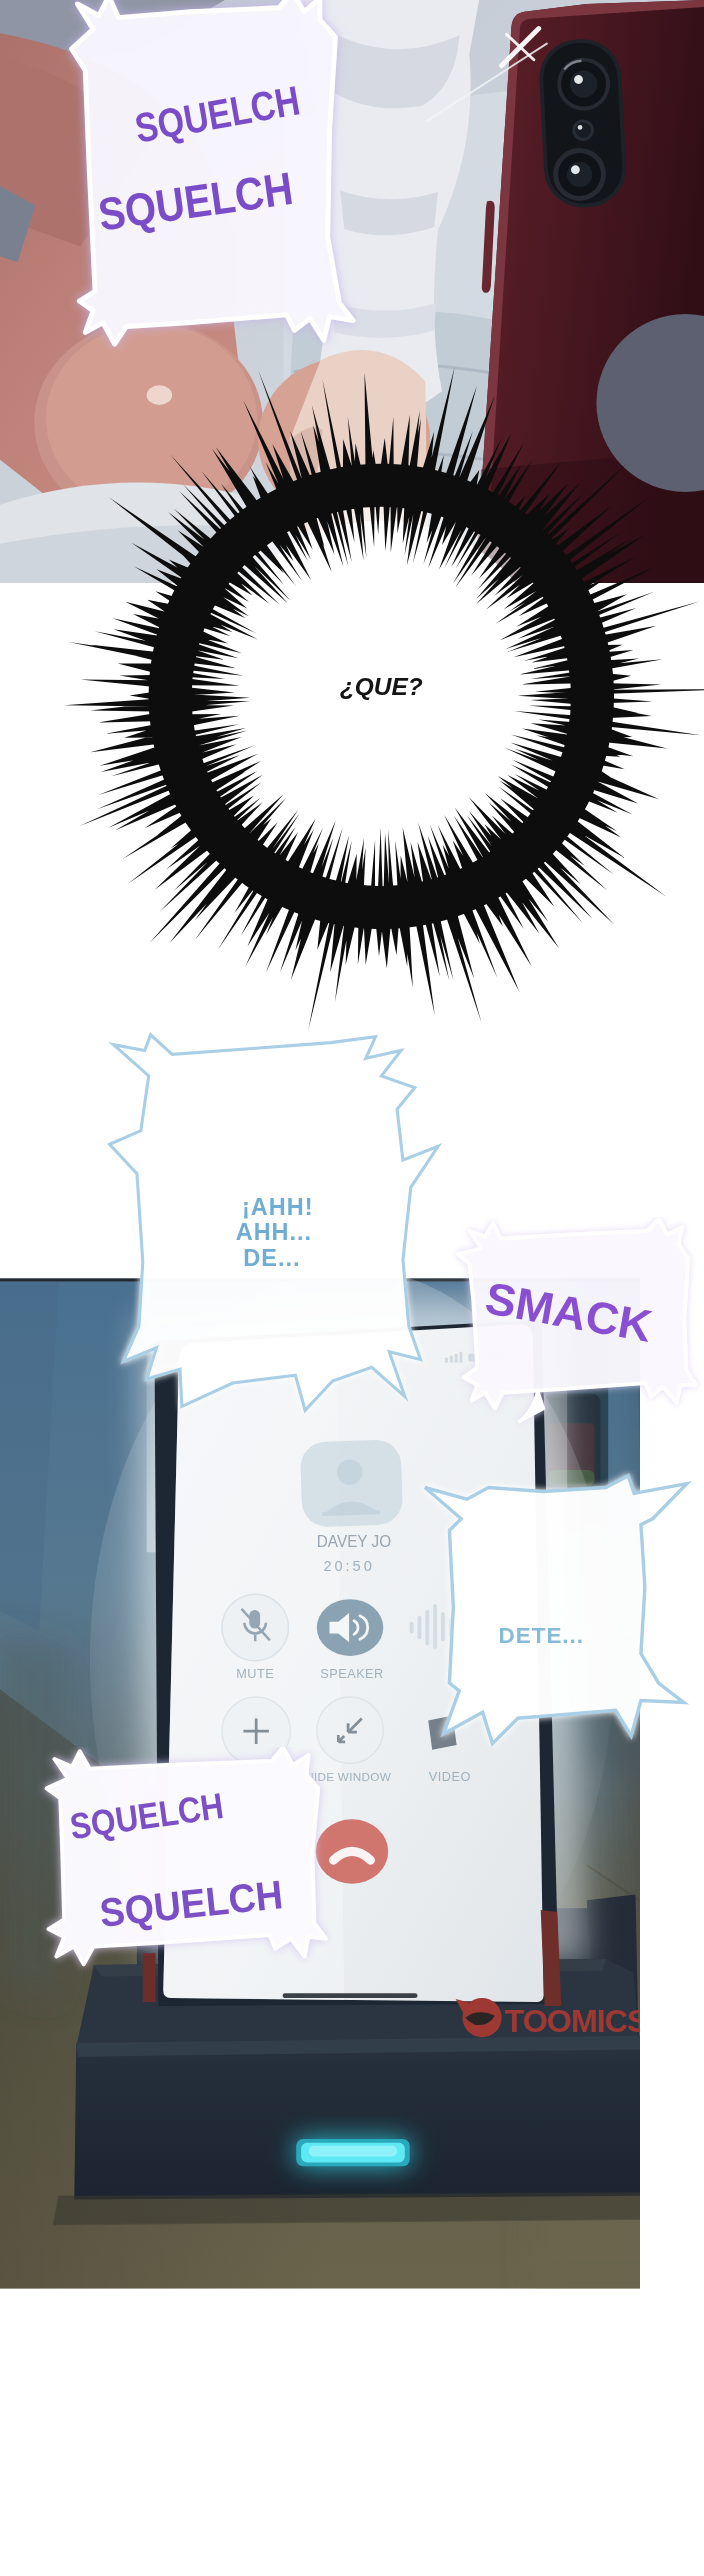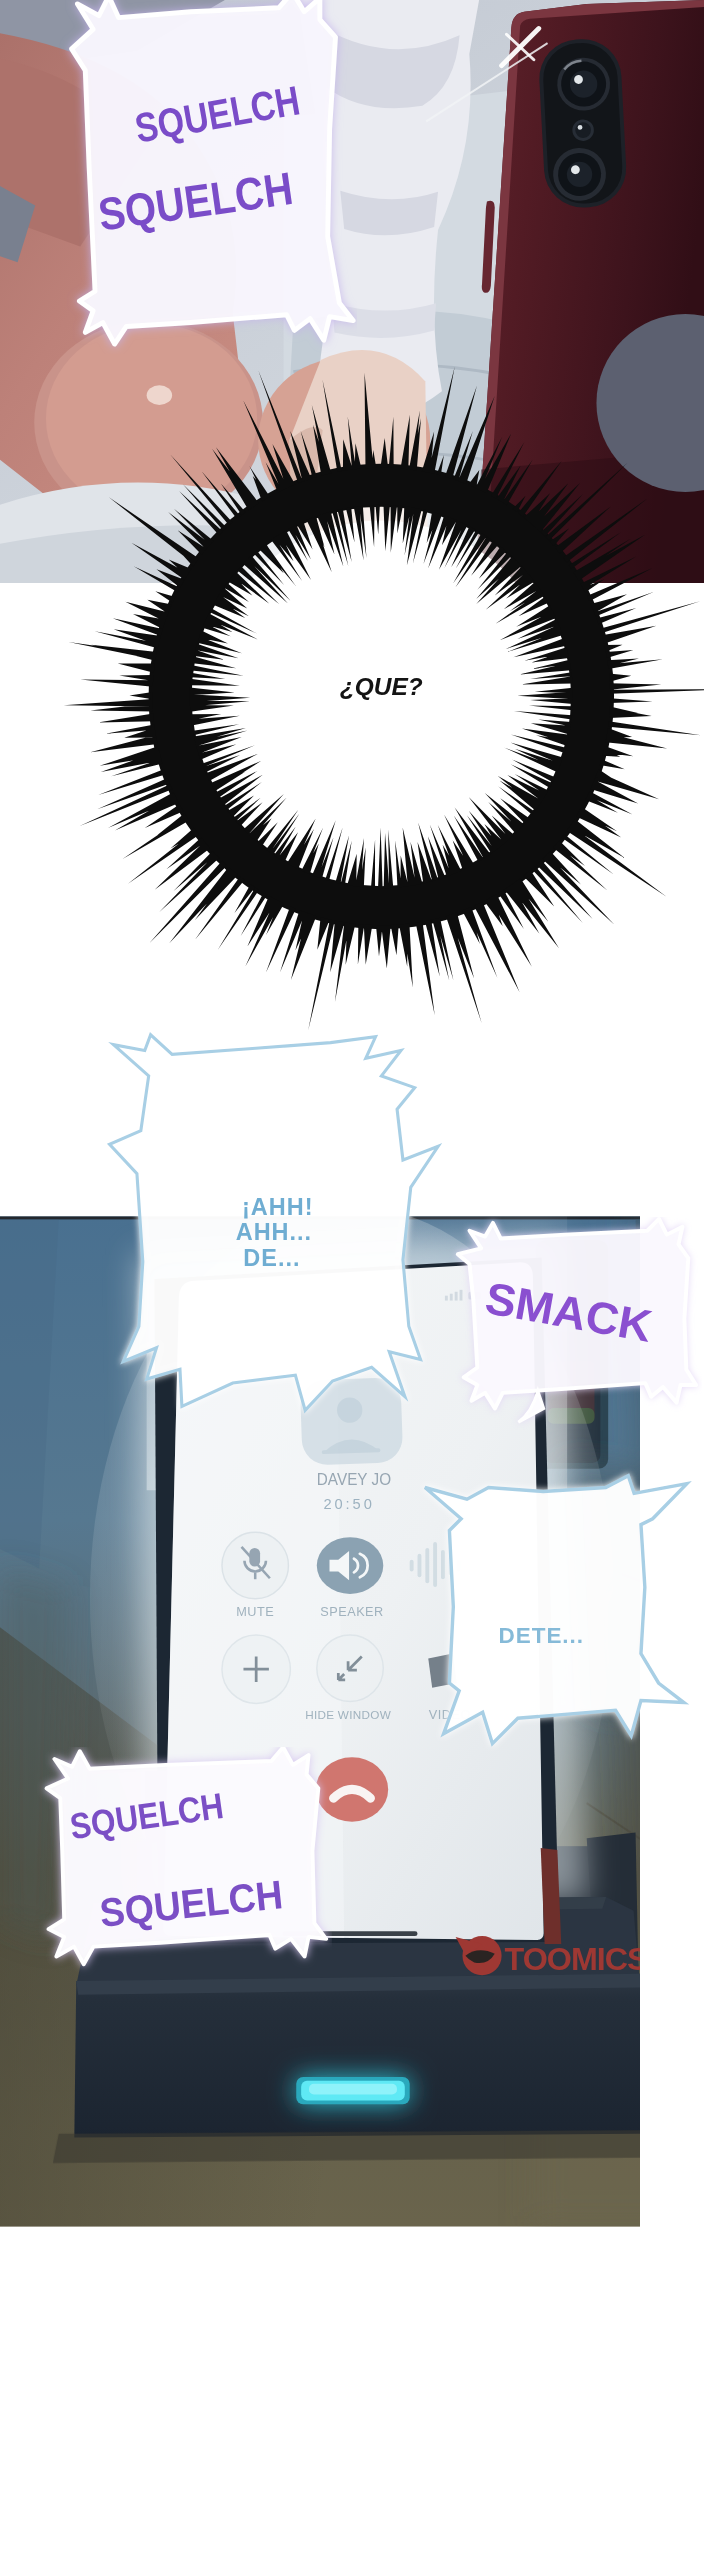--- a/index.html
+++ b/index.html
@@ -117,21 +117,21 @@
     <circle cx="390" cy="712" r="195" fill="#ffffff" opacity="0.65"></circle>
     <circle cx="390" cy="712" r="180" fill="#ffffff"></circle>
 
     <circle cx="390" cy="712" r="216" fill="none" stroke="#0d0d0d" stroke-width="44"></circle>
     <path d="M585.9 707.2L529.1 711.3L586.0 714.7ZM586.0 713.8L542.2 715.7L585.8 719.7ZM585.8 721.9L541.0 721.2L585.5 726.0ZM585.1 731.1L525.6 726.8L584.6 735.5ZM584.2 738.2L550.4 735.5L583.6 742.7ZM583.7 741.9L542.9 739.3L582.1 750.9ZM582.1 751.0L533.8 744.8L580.0 760.1ZM580.8 756.9L548.3 751.6L579.4 762.3ZM578.9 764.4L522.4 750.8L577.3 769.8ZM575.8 774.4L522.0 759.0L573.4 781.1ZM573.7 780.3L526.5 765.5L571.2 786.8ZM572.0 784.8L515.6 764.2L570.0 789.5ZM567.8 794.5L523.8 776.5L565.3 799.6ZM564.9 800.6L522.3 781.4L562.3 805.5ZM560.8 808.1L526.4 791.2L558.2 812.7ZM558.7 811.8L518.9 792.2L554.1 819.2ZM554.5 818.5L508.8 793.0L549.3 826.2ZM552.2 822.1L510.9 797.8L547.5 828.7ZM546.7 829.7L509.5 803.8L544.2 833.0ZM541.3 836.6L511.6 816.0L536.7 842.0ZM536.0 842.8L495.8 810.6L530.7 848.4ZM531.7 847.4L499.4 820.0L527.2 852.0ZM525.6 853.5L502.9 833.8L520.9 857.9ZM521.5 857.3L479.3 814.7L515.7 862.4ZM516.4 861.8L495.4 842.5L509.8 867.1ZM512.1 865.3L479.4 828.8L506.1 869.9ZM506.5 869.6L477.5 833.5L502.5 872.5ZM501.5 873.2L465.0 825.4L494.7 877.7ZM494.5 877.8L464.1 833.6L489.3 881.0ZM484.7 883.6L454.1 832.8L479.1 886.6ZM480.9 885.7L462.9 858.9L473.3 889.4ZM471.7 890.1L447.7 843.3L466.0 892.6ZM469.1 891.3L452.7 863.6L460.7 894.8ZM461.7 894.4L439.5 842.9L456.9 896.2ZM455.4 896.8L437.6 854.8L448.6 899.0ZM447.9 899.2L427.6 840.8L442.0 901.0ZM441.8 901.0L427.0 860.7L432.9 903.2ZM432.1 903.4L419.8 860.6L424.9 904.9ZM425.8 904.7L411.8 846.1L417.1 906.1ZM417.8 906.0L409.8 874.5L409.6 907.0ZM410.9 906.9L404.1 858.9L406.5 907.3ZM402.2 907.6L397.0 847.9L397.9 907.8ZM398.2 907.8L393.8 851.5L392.4 908.0ZM391.3 908.0L389.3 846.0L386.6 908.0ZM383.5 907.9L383.6 858.2L379.4 907.7ZM372.1 907.2L374.0 866.1L367.4 906.7ZM369.1 906.9L372.3 856.7L363.2 906.2ZM364.3 906.3L364.8 872.9L355.1 904.9ZM352.8 904.4L359.8 859.4L348.5 903.6ZM348.2 903.5L357.0 853.9L343.0 902.3ZM336.5 900.5L350.5 845.8L332.6 899.4ZM329.2 898.3L341.1 855.9L324.7 896.8ZM325.6 897.1L343.4 838.6L319.2 894.8ZM316.8 893.8L326.1 862.3L309.7 890.8ZM312.7 892.1L330.5 845.9L308.2 890.1ZM304.9 888.6L321.1 847.6L297.6 884.8ZM300.8 886.5L322.9 836.7L293.4 882.5ZM291.1 881.2L304.8 850.9L284.0 876.8ZM284.4 877.1L302.5 844.9L280.1 874.3ZM279.3 873.8L306.3 831.7L276.0 871.4ZM276.2 871.6L305.1 827.7L271.9 868.5ZM267.8 865.2L284.1 840.5L262.9 861.2ZM262.2 860.6L277.8 836.5L255.4 854.5ZM257.8 856.7L293.2 815.2L254.0 853.1ZM254.0 853.1L290.3 811.6L248.8 847.9ZM245.8 844.7L268.6 820.1L241.4 839.9ZM241.2 839.6L266.5 815.6L238.4 836.2ZM237.8 835.5L259.8 813.2L232.7 829.0ZM232.0 828.0L267.8 799.4L229.2 824.0ZM228.7 823.3L268.7 792.0L224.1 816.4ZM223.5 815.5L263.6 787.9L220.4 810.2ZM219.6 808.8L251.1 788.6L217.2 804.6ZM219.3 808.4L267.3 777.7L215.1 800.6ZM214.0 798.3L263.9 770.5L210.5 790.6ZM210.0 789.6L245.5 771.8L207.8 784.2ZM207.9 784.4L260.8 761.8L206.4 780.7ZM205.0 776.6L241.8 760.9L202.8 770.2ZM203.0 770.9L247.2 753.5L200.6 762.5ZM200.7 762.9L253.2 746.8L199.4 757.7ZM199.9 759.7L251.5 744.1L198.3 752.8ZM198.1 751.7L244.5 740.3L197.2 747.1ZM196.3 741.7L245.3 731.8L195.4 735.3ZM195.5 736.3L226.2 729.8L194.8 730.1ZM194.6 727.5L239.2 721.3L194.2 720.6ZM194.3 722.3L255.5 716.9L194.0 715.9ZM194.1 718.0L255.9 713.3L194.0 709.7ZM194.0 710.6L240.0 707.9L194.2 702.7ZM194.3 700.6L245.3 701.0L194.8 693.8ZM195.0 692.2L230.4 694.0L195.5 687.8ZM195.8 685.5L249.1 690.8L196.6 680.1ZM197.0 677.9L241.5 683.0L198.3 671.0ZM198.4 670.5L229.3 674.5L199.9 664.3ZM199.8 664.5L244.0 672.8L201.6 658.0ZM201.8 657.1L247.4 667.7L203.9 650.6ZM203.5 651.8L233.1 657.9L206.0 644.5ZM207.1 641.7L235.9 650.3L209.0 636.7ZM208.5 638.1L237.6 646.1L211.8 630.3ZM210.8 632.7L264.6 654.1L213.4 626.9ZM214.1 625.5L263.1 647.9L216.0 621.7ZM218.0 618.1L250.8 631.8L222.4 610.4ZM220.4 613.8L254.5 630.0L224.3 607.3ZM223.7 608.3L252.9 622.0L228.7 600.6ZM228.7 600.6L254.6 615.3L232.3 595.6ZM233.2 594.4L258.1 608.6L238.4 587.8ZM237.0 589.5L275.5 617.1L241.3 584.3ZM242.6 582.8L285.6 617.7L246.4 578.6ZM248.6 576.3L294.5 617.0L253.5 571.3ZM253.0 571.8L297.3 614.4L257.1 567.9ZM259.6 565.7L290.5 597.9L262.8 562.9ZM264.8 561.2L290.2 585.9L272.0 555.5ZM268.4 558.3L302.5 598.9L271.7 555.7ZM277.2 551.7L309.0 593.9L281.0 549.1ZM279.9 549.9L300.2 573.6L286.9 545.3ZM284.9 546.6L318.1 592.9L292.6 541.9ZM294.6 540.8L314.8 573.3L298.5 538.7ZM297.6 539.2L318.0 572.0L303.1 536.3ZM303.6 536.1L319.7 561.7L310.3 532.9ZM313.5 531.6L339.3 584.9L321.5 528.4ZM317.2 530.0L331.9 559.4L323.2 527.7ZM324.3 527.3L342.1 566.9L332.8 524.5ZM331.8 524.8L351.2 579.2L338.3 522.9ZM339.6 522.6L356.2 578.5L344.2 521.4ZM345.1 521.2L359.7 574.4L350.6 520.0ZM353.7 519.4L362.6 554.5L359.2 518.4ZM361.8 518.0L371.9 573.1L367.6 517.3ZM367.1 517.3L374.8 570.3L371.1 516.9ZM378.0 516.4L382.6 559.4L383.0 516.1ZM384.0 516.1L386.8 546.3L388.5 516.0ZM392.2 516.0L394.1 563.4L398.8 516.2ZM399.5 516.2L399.6 564.9L406.1 516.7ZM406.3 516.7L406.4 545.4L412.1 517.2ZM413.5 517.4L411.9 555.5L420.9 518.4ZM419.8 518.3L413.7 568.1L424.0 519.0ZM423.5 518.9L416.1 578.1L431.4 520.4ZM433.1 520.8L422.2 576.2L437.4 521.8ZM441.9 523.0L436.4 555.1L449.2 525.1ZM446.7 524.4L433.1 576.4L452.0 526.1ZM454.2 526.8L437.8 581.1L460.2 529.0ZM458.6 528.4L452.0 557.3L467.2 531.8ZM466.9 531.7L448.9 582.4L475.2 535.5ZM474.6 535.2L454.4 580.8L478.1 536.9ZM480.2 538.0L461.4 579.9L486.1 541.2ZM486.9 541.6L466.0 581.4L490.3 543.6ZM492.5 544.9L463.5 596.3L497.7 548.2ZM497.7 548.3L465.7 600.5L502.4 551.4ZM504.1 552.6L481.8 588.4L509.6 556.7ZM511.9 558.5L489.7 591.5L517.9 563.5ZM518.9 564.3L488.4 602.5L523.1 568.1ZM523.9 568.8L487.0 612.3L529.5 574.3ZM527.4 572.3L487.1 617.5L533.4 578.4ZM533.7 578.7L506.0 608.7L539.0 584.6ZM538.6 584.2L496.7 623.4L542.9 589.4ZM541.6 587.8L517.8 611.8L546.8 594.3ZM547.1 594.8L515.3 622.8L552.2 602.0ZM551.9 601.5L521.3 624.9L554.7 605.8ZM553.6 604.0L506.8 637.5L556.8 609.0ZM557.4 610.1L530.2 630.0L560.9 616.1ZM562.4 618.7L528.0 640.7L565.9 625.5ZM565.2 624.1L511.1 654.4L568.8 631.6ZM569.2 632.7L529.2 653.3L571.9 639.0ZM571.6 638.4L517.3 663.4L574.5 645.8ZM573.9 644.1L518.7 666.5L575.7 649.2ZM576.7 652.3L525.1 671.8L579.0 660.0ZM579.4 661.6L536.3 675.5L580.9 667.5ZM580.2 664.8L543.4 677.3L582.0 672.7ZM582.4 674.5L543.3 683.9L583.2 678.8ZM582.9 677.2L530.9 689.5L584.1 685.1ZM584.4 687.2L542.3 694.2L584.9 691.2ZM584.9 691.2L532.6 699.6L585.6 698.8ZM585.8 703.1L546.9 707.1L586.0 708.6ZM624.0 713.7L667.5 717.0L623.9 718.7ZM623.8 722.2L652.4 729.0L623.1 732.1ZM623.7 723.8L666.5 732.0L623.0 733.9ZM622.6 737.4L716.9 751.6L622.0 742.9ZM621.8 744.2L646.5 753.3L620.2 754.1ZM621.0 749.3L682.3 765.3L619.3 758.7ZM618.5 762.6L647.6 773.2L616.8 769.6ZM617.7 765.8L634.6 773.6L616.0 772.5ZM615.1 776.1L638.9 786.4L613.3 782.0ZM611.9 786.1L627.5 796.6L608.8 794.9ZM611.1 788.7L674.1 817.2L607.7 797.8ZM607.9 797.2L652.6 821.4L604.0 806.7ZM603.0 808.8L646.9 832.7L600.5 814.1ZM601.3 812.6L631.9 831.0L598.7 817.9ZM594.9 825.0L631.0 849.9L591.2 831.4ZM594.1 826.4L635.3 856.2L589.3 834.7ZM587.7 837.2L638.9 877.1L582.2 845.5ZM583.5 843.7L681.7 916.9L579.5 849.3ZM577.1 852.5L627.7 894.1L574.4 856.1ZM571.9 859.3L598.3 885.4L567.8 864.1ZM569.4 862.2L621.2 910.4L565.7 866.6ZM562.6 870.0L594.2 904.3L558.1 874.8ZM559.7 873.1L628.4 945.5L554.6 878.3ZM553.6 879.3L606.1 939.6L548.5 884.1ZM547.3 885.3L596.0 943.6L543.7 888.4ZM542.4 889.5L566.8 926.8L535.0 895.7ZM532.3 897.8L560.7 942.3L526.4 902.2ZM529.1 900.2L571.7 969.4L520.8 906.0ZM523.7 904.1L551.7 954.7L515.8 909.3ZM515.1 909.7L535.8 949.8L509.5 913.2ZM507.9 914.1L543.9 988.5L499.6 918.7ZM503.6 916.6L514.2 947.0L495.1 921.1ZM493.5 921.9L531.4 1014.5L484.6 926.0ZM481.9 927.2L508.6 999.6L476.6 929.4ZM480.4 927.8L490.8 965.2L472.6 930.9ZM467.3 932.9L484.9 1000.5L458.9 935.6ZM461.4 934.8L492.6 1046.1L456.0 936.5ZM450.0 938.2L463.7 1002.3L445.2 939.4ZM446.8 939.0L459.5 1002.8L442.0 940.1ZM441.0 940.4L449.8 998.7L434.5 941.7ZM432.1 942.2L444.6 1038.1L425.1 943.3ZM418.7 944.2L422.2 1009.7L411.6 945.0ZM416.6 944.5L416.5 988.3L408.1 945.3ZM407.8 945.3L405.5 976.7L399.5 945.8ZM399.6 945.8L395.6 990.1L389.8 946.0ZM391.3 946.0L387.6 977.9L384.5 945.9ZM380.8 945.8L374.0 986.4L372.1 945.3ZM372.6 945.4L366.0 986.2L366.5 944.8ZM363.5 944.5L353.5 986.3L354.8 943.3ZM357.5 943.7L342.5 1024.8L352.2 942.9ZM352.3 942.9L337.7 994.1L342.5 941.1ZM342.4 941.1L315.2 1053.4L337.4 940.0ZM337.3 940.0L324.5 971.1L327.9 937.6ZM323.6 936.4L297.5 1001.9L314.2 933.4ZM319.2 935.0L302.1 971.7L310.9 932.2ZM312.4 932.8L286.4 994.1L306.3 930.5ZM302.6 929.1L272.0 994.2L296.8 926.6ZM290.6 923.8L272.1 955.8L285.6 921.4ZM287.8 922.5L250.9 988.1L281.7 919.4ZM283.8 920.5L253.0 967.6L275.2 915.9ZM273.3 914.8L246.1 956.9L269.5 912.6ZM265.0 909.8L222.6 971.3L261.2 907.4ZM261.0 907.2L239.8 933.3L256.2 904.0ZM250.1 899.6L199.4 960.8L245.4 896.0ZM243.5 894.4L199.2 940.8L236.9 888.9ZM241.2 892.6L172.9 964.7L233.8 886.3ZM232.3 884.9L152.7 964.3L227.1 880.0ZM224.2 877.1L163.0 932.5L220.2 873.0ZM221.0 873.9L177.5 911.0L217.4 870.0ZM214.9 867.2L158.2 909.7L209.1 860.4ZM209.7 861.1L170.2 888.7L205.7 856.1ZM203.6 853.4L130.9 903.6L200.2 848.9ZM202.0 851.3L174.3 867.5L198.4 846.3ZM193.4 838.9L125.3 878.3L190.3 834.0ZM193.3 838.7L161.0 853.7L188.8 831.5ZM187.5 829.3L148.1 846.6L183.6 822.3ZM182.8 820.8L117.4 849.0L179.1 813.4ZM180.8 816.8L110.4 846.5L177.5 809.9ZM176.1 806.9L81.5 844.4L173.9 801.7ZM173.6 801.1L99.4 827.2L171.3 795.3ZM169.9 791.6L100.4 812.8L168.1 786.2ZM166.3 780.6L113.8 793.5L164.9 775.9ZM165.3 777.4L103.1 789.1L162.8 768.0ZM164.0 772.8L101.9 782.9L161.6 763.0ZM161.1 760.7L92.3 769.1L159.3 751.4ZM159.8 753.9L127.0 754.1L158.2 744.0ZM158.5 746.1L107.8 750.2L157.8 740.6ZM157.4 737.3L100.0 738.6L156.7 729.4ZM156.5 727.3L92.4 726.2L156.1 719.0ZM156.2 722.2L65.2 720.9L156.0 714.6ZM156.0 714.9L132.4 711.0L156.0 707.3ZM156.2 702.1L82.2 694.5L156.6 695.4ZM156.5 696.2L122.0 690.4L157.0 690.1ZM157.3 687.7L120.4 678.3L158.4 678.3ZM159.0 674.5L70.1 656.2L160.0 669.1ZM158.9 675.5L93.1 659.1L160.5 666.4ZM161.3 662.6L96.9 645.3L162.4 657.5ZM161.9 659.6L116.2 643.1L164.3 650.2ZM164.4 650.0L115.2 631.9L166.4 643.0ZM166.4 643.0L136.0 627.7L169.5 633.6ZM168.8 635.6L128.3 615.2L172.3 626.1ZM171.9 627.3L150.7 613.1L175.7 618.0ZM176.5 616.2L158.9 604.4L179.3 610.3ZM181.7 605.4L136.7 578.9L184.1 600.8ZM184.1 600.8L160.1 581.8L188.7 592.7ZM188.8 592.6L134.4 554.8L192.6 586.3ZM191.0 588.9L172.5 571.9L195.7 581.7ZM197.5 579.0L183.6 563.6L202.6 571.8ZM198.9 577.0L111.4 508.3L203.4 570.9ZM206.3 567.0L181.7 542.0L211.2 561.0ZM210.8 561.5L172.0 523.4L215.3 556.3ZM214.6 557.1L177.9 520.1L218.4 552.9ZM224.0 547.0L183.2 501.8L227.8 543.3ZM228.5 542.6L187.1 494.8L232.0 539.4ZM234.4 537.2L173.9 464.3L237.9 534.1ZM242.3 530.5L206.2 481.6L245.9 527.7ZM247.2 526.6L225.9 494.1L251.2 523.6ZM254.2 521.4L216.9 458.7L261.8 516.3ZM256.5 519.8L220.9 457.0L264.9 514.3ZM267.9 512.4L258.5 486.5L276.4 507.4ZM271.5 510.2L255.2 476.5L276.0 507.6ZM284.1 503.3L271.7 472.5L288.7 501.1ZM287.8 501.5L248.7 408.9L294.4 498.4ZM292.8 499.1L278.6 453.7L301.9 495.2ZM305.1 494.0L264.1 378.4L309.7 492.2ZM309.5 492.3L296.8 440.5L318.5 489.2ZM319.7 488.8L307.5 440.4L324.3 487.4ZM328.6 486.2L320.1 434.0L337.3 484.0ZM332.6 485.2L318.9 413.9L338.8 483.7ZM345.0 482.4L329.8 387.8L349.5 481.5ZM350.7 481.3L351.0 448.9L360.8 479.8ZM360.0 479.9L355.6 425.6L364.2 479.4ZM362.8 479.6L363.5 453.1L369.6 478.9ZM373.8 478.6L372.8 381.0L381.9 478.1ZM380.0 478.2L381.8 460.0L384.8 478.1ZM389.1 478.0L393.4 447.7L396.9 478.1ZM397.6 478.1L402.3 425.9L402.6 478.3ZM409.6 478.8L419.2 423.8L417.6 479.6ZM418.3 479.7L429.4 419.6L424.1 480.5ZM419.9 479.9L430.6 427.4L426.2 480.8ZM431.4 481.7L444.0 440.9L439.9 483.4ZM437.6 482.9L465.1 374.6L444.1 484.3ZM446.6 485.0L454.0 464.9L450.8 486.0ZM455.0 487.2L487.8 394.0L462.5 489.5ZM463.7 489.9L483.6 440.4L468.7 491.6ZM468.3 491.5L505.9 404.6L476.7 494.7ZM478.9 495.5L490.2 480.4L486.9 499.0ZM486.1 498.7L513.5 446.5L491.2 501.0ZM489.7 500.3L522.8 443.1L497.6 504.2ZM502.1 506.6L536.3 451.8L507.2 509.5ZM507.7 509.7L532.5 475.7L514.0 513.6ZM513.7 513.3L544.7 469.9L518.3 516.3ZM524.2 520.3L537.5 506.6L528.8 523.6ZM529.8 524.3L574.8 470.7L534.7 528.1ZM535.6 528.9L562.5 504.2L543.1 535.1ZM540.4 532.7L581.2 493.8L548.0 539.4ZM545.9 537.5L593.2 493.7L552.8 544.0ZM553.0 544.1L596.0 505.2L557.3 548.4ZM557.9 549.0L641.8 472.9L561.4 552.7ZM562.2 553.5L582.1 540.0L566.4 558.2ZM567.6 559.6L624.7 517.6L572.7 565.8ZM575.8 569.8L662.1 509.6L579.6 574.9ZM581.7 577.8L635.0 544.0L584.3 581.6ZM586.4 584.8L645.4 550.3L589.0 588.9ZM587.0 585.8L659.6 546.6L591.8 593.6ZM593.7 596.8L650.7 568.9L596.6 602.0ZM595.9 600.7L617.8 592.3L598.4 605.6ZM600.2 609.2L667.4 580.7L602.8 614.6ZM604.0 617.4L641.3 607.3L607.9 626.7ZM607.7 626.1L669.0 604.9L609.2 630.2ZM610.0 632.2L650.7 621.4L612.1 638.2ZM613.5 642.7L716.1 614.6L614.9 647.3ZM615.5 649.4L671.3 639.6L617.7 658.0ZM618.0 659.3L636.6 659.0L619.5 666.3ZM619.5 666.4L647.8 664.4L620.7 672.6ZM621.0 674.9L653.5 673.1L621.9 680.7ZM621.7 679.0L678.0 674.0L622.3 683.8ZM622.8 688.4L645.6 690.7L623.5 696.8ZM623.6 698.5L676.3 699.6L623.9 705.2ZM623.9 705.0L750.9 704.5L624.0 709.3Z" fill="#0d0d0d"></path>
 
     <text x="390" y="710" text-anchor="middle" font-family="Liberation Sans,sans-serif" font-size="25" font-weight="bold" font-style="italic" fill="#141414">¿QUE?</text>
   </g>
 </svg>
 
-<div class="abs" style="left:0;top:1216px;width:640px;height:1011px;overflow:hidden;">
+<div class="abs" style="left:0;top:1278px;width:640px;height:1011px;overflow:hidden;">
   <svg width="704" height="1011" viewBox="0 0 720 1033" style="position:absolute;left:0;top:0">
     <defs>
       <linearGradient id="wallg" x1="0" y1="0" x2="0" y2="1">
         <stop offset="0" stop-color="#497090"></stop>
         <stop offset="0.3" stop-color="#567890"></stop>
         <stop offset="0.5" stop-color="#5c6c72"></stop>
         <stop offset="0.65" stop-color="#5d5c4b"></stop>
         <stop offset="1" stop-color="#6a644c"></stop>
       </linearGradient>
       <radialGradient id="glowg" cx="0.5" cy="0.40" r="0.60">

